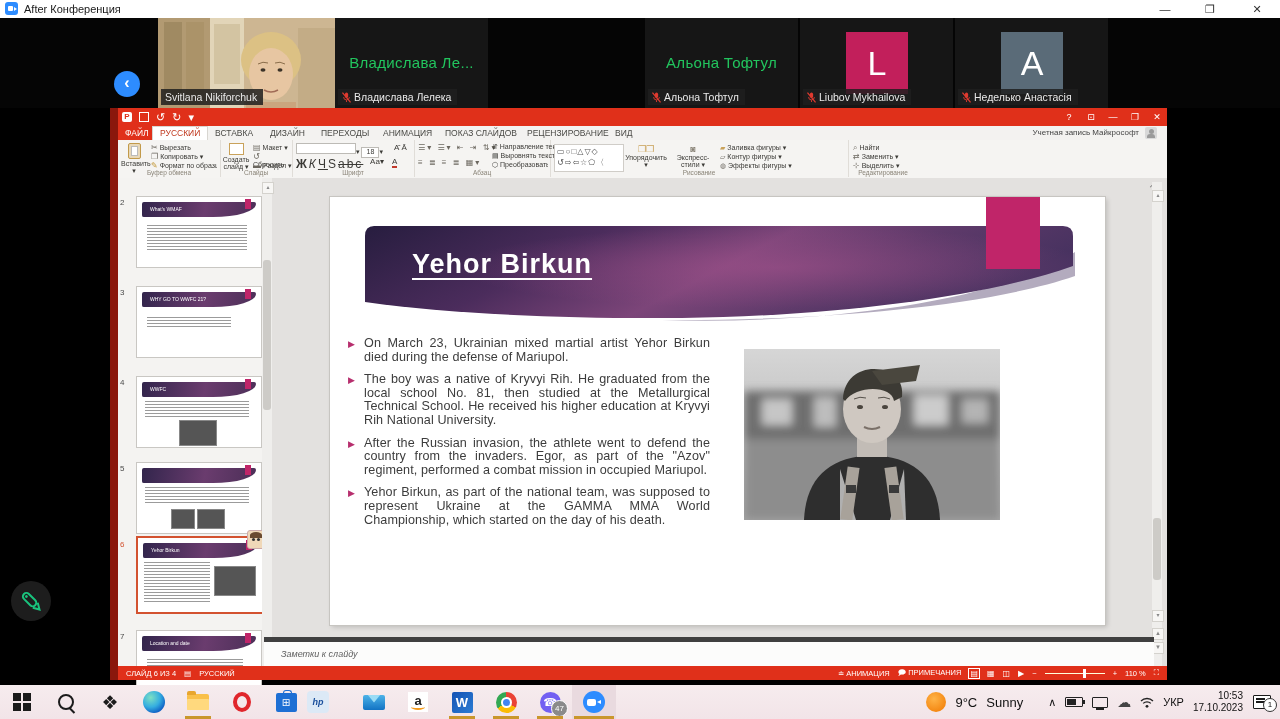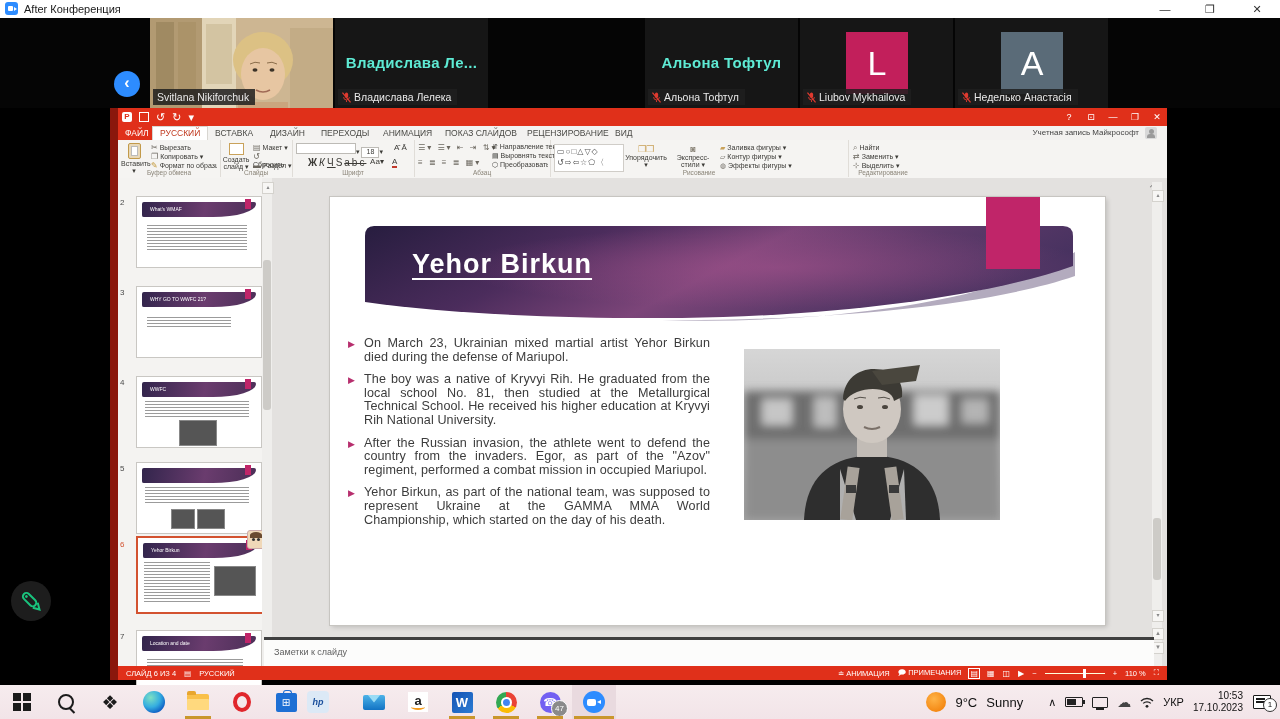--- a/index.html
+++ b/index.html
@@ -9,21 +9,21 @@
   
   .ztitle{left:0;top:0;width:1280px;height:18px;background:#fff;color:#1a1a1a;font-size:11px;}
   .zicon{left:5px;top:2px;width:13px;height:13px;border-radius:3px;background:#2d8cff;}
   .zicon:before{content:"";position:absolute;left:3px;top:4px;width:5px;height:5px;background:#fff;border-radius:1px;}
   .zicon:after{content:"";position:absolute;left:8.5px;top:4.5px;border-left:3px solid #fff;border-top:2px solid transparent;border-bottom:2px solid transparent;}
   .ztxt{left:24px;top:3px;}
   .zctl{top:0;width:30px;height:18px;text-align:center;line-height:18px;color:#333;font-size:11px;}
   
   .strip{left:0;top:18px;width:1280px;height:90px;background:#050505;}
   .tile{top:0;height:90px;background:#161616;overflow:hidden;}
-  .dispname{width:100%;top:36px;text-align:center;color:#5eead4;font-weight:bold;font-size:15px;letter-spacing:.3px;}
+  .dispname{width:100%;top:36px;text-align:center;color:#22c55e;font-weight:normal;font-size:15px;letter-spacing:.3px;}
   .plabel{left:3px;bottom:3px;background:rgba(30,30,30,.85);color:#e9e9e9;font-size:10.5px;padding:2px 6px 2px 4px;display:flex;align-items:center;gap:3px;}
   .initialbox{top:14px;width:62px;height:62px;display:flex;align-items:center;justify-content:center;color:#fff;font-size:34px;}
   .leftnav{left:114px;top:53px;width:26px;height:26px;border-radius:50%;background:#2d8cff;color:#fff;text-align:center;line-height:24px;font-size:16px;font-weight:bold;}
   
   .ppt{left:110px;top:108px;width:1057px;height:572px;background:#f3f2f0;}
   .ppt-edge{left:0;top:0;width:8px;height:572px;background:#8a170c;}
   .ptitle{left:8px;top:0;width:1049px;height:18px;background:#e0301a;color:#fff;font-size:9.5px;}
   .qat{left:4px;top:2px;display:flex;gap:7px;align-items:center;color:#fff;font-size:11px;height:14px;}
   .ptitletxt{left:0;top:4px;width:1049px;text-align:center;}
   .pctl{top:0;height:18px;width:20px;text-align:center;line-height:18px;color:#fff;font-size:9px;}
@@ -64,21 +64,21 @@
   .pthumb{left:1px;width:8px;background:#cdcbc7;border-radius:3px;}
   .sbox{width:10px;height:10px;background:#f7f6f4;border:1px solid #d4d2cd;color:#888;font-size:6px;text-align:center;line-height:9px;}
   
   .canvas{left:220px;top:89px;width:775px;height:428px;background:#fff;box-shadow:0 0 0 1px #c7c5c1,2px 2px 5px rgba(0,0,0,.18);}
   .slidetitle{left:82px;top:52px;color:#fff;font-size:27px;font-weight:bold;letter-spacing:1px;text-decoration:underline;text-decoration-thickness:2px;text-underline-offset:5px;}
   .pinkrect{left:656px;top:0;width:54px;height:72px;background:#c02569;}
   .bullets{left:18px;top:140px;width:362px;}
   .brow{display:flex;margin-bottom:9px;}
   .bmark{color:#b72f6e;font-size:9px;flex:0 0 16px;padding-top:2px;}
   .btext{flex:1;font-size:12.6px;line-height:13.6px;color:#3c3c3c;text-align:justify;letter-spacing:.1px;}
-  .notes{left:154px;top:529px;width:890px;height:29px;background:#fcfcfb;border-top:3px solid #404040;color:#5f5f5f;font-size:9px;padding:7px 0 0 10px;box-sizing:border-box;}
+  .notes{left:154px;top:529px;width:890px;height:29px;background:#fcfcfb;border-top:5px solid #404040;color:#5f5f5f;font-size:9px;padding:7px 0 0 17px;box-sizing:border-box;font-style:italic;}
   .pstatus{left:8px;top:558px;width:1049px;height:14px;background:#e0301a;color:#fff;font-size:7.5px;display:flex;align-items:center;}
   .psl{margin-left:8px;}
   .psr{margin-left:auto;display:flex;align-items:center;gap:8px;margin-right:8px;}
   .viewico{font-size:8px;}
   .slider{width:60px;height:1px;background:#ffd;position:relative;}
   .slider i{position:absolute;left:38px;top:-4px;width:3px;height:9px;background:#fff;}
   
   .pencil{left:11px;top:581px;width:40px;height:40px;border-radius:50%;background:#1d1d1d;}
   
   .tbar{left:0;top:685px;width:1280px;height:34px;background:linear-gradient(#f6ecee,#f2e4e8);}
@@ -132,21 +132,21 @@
   <div class="abs zicon"></div>
   <div class="abs ztxt">After Конференция</div>
   <div class="abs zctl" style="left:1150px">—</div>
   <div class="abs zctl" style="left:1195px">❐</div>
   <div class="abs zctl" style="left:1242px">✕</div>
 </div>
 
 <div class="abs strip">
   <div class="abs leftnav">‹</div>
 
-  <div class="abs tile" style="left:150px;width:183px">
+  <div class="abs tile" style="left:158px;width:183px">
     <svg width="183" height="90">
       <rect width="183" height="90" fill="#cdb692"></rect>
       <rect x="0" y="0" width="52" height="90" fill="#b29a72"></rect>
       <rect x="6" y="4" width="18" height="82" fill="#a08a62"></rect>
       <rect x="28" y="4" width="18" height="82" fill="#ab9369"></rect>
       <rect x="52" y="0" width="34" height="90" fill="#e2d5b8"></rect>
       <rect x="56" y="6" width="26" height="60" fill="#d3c4a2"></rect>
       <rect x="140" y="10" width="43" height="80" fill="#c3ac86"></rect>
       <ellipse cx="113" cy="42" rx="30" ry="28" fill="#dcc184"></ellipse>
       <ellipse cx="113" cy="56" rx="22" ry="26" fill="#e7c6a2"></ellipse>
@@ -268,21 +268,21 @@
       </div>
       <div class="abs" style="left:33px;top:3px"><span class="mini">▤</span> <span>Макет</span> ▾</div>
       <div class="abs" style="left:33px;top:12px"><span class="mini">↺</span> <span>Сбросить</span></div>
       <div class="abs" style="left:33px;top:21px"><span class="mini">▬</span> <span>Раздел</span> ▾</div>
       <div class="abs glabel">Слайды</div>
     </div>
 
     <div class="abs rgroup" style="left:174px;width:122px">
       <div class="abs" style="left:4px;top:3px"><span class="fontbox"></span>▾ <span class="sizebox">18</span>▾</div>
       <div class="abs" style="left:102px;top:3px;font-size:8px">А̂ А̌</div>
-      <div class="abs" style="left:16px;top:17px;font-size:10px;letter-spacing:2px"><b>Ж</b><i>К</i><u>Ч</u><span>S</span><s>abc</s></div>
+      <div class="abs" style="left:4px;top:17px;font-size:12px;letter-spacing:2px"><b>Ж</b><i>К</i><u>Ч</u><span>S</span><s>abc</s></div>
       <div class="abs" style="left:78px;top:17px;font-size:8px"><span>Аа</span>▾</div>
       <div class="abs" style="left:100px;top:17px;font-size:8px;border-bottom:2px solid #c0392b">А</div>
       <div class="abs glabel">Шрифт</div>
     </div>
 
     <div class="abs rgroup" style="left:296px;width:136px">
       <div class="abs" style="left:4px;top:3px;font-size:8px;color:#6b675f;letter-spacing:2px">☰▾ ☰▾ ⇤ ⇥ ⇅▾</div>
       <div class="abs" style="left:4px;top:18px;font-size:8px;color:#6b675f;letter-spacing:2px">≡ ≣ ≡ ≣ ▦▾</div>
       <div class="abs" style="left:78px;top:3px;white-space:nowrap">⇵ <span>Направление текста</span> ▾</div>
       <div class="abs" style="left:78px;top:12px;white-space:nowrap">▤ <span>Выровнять текст</span> ▾</div>

